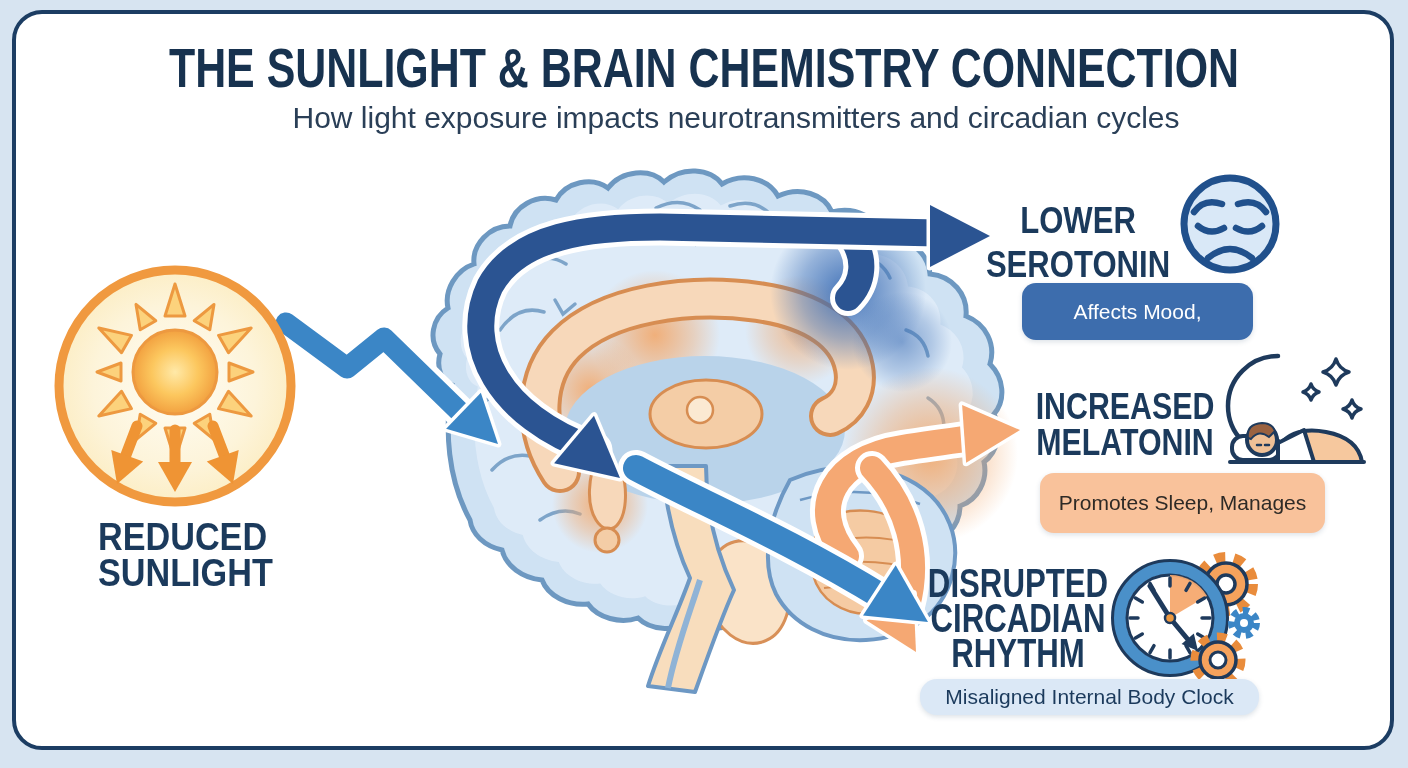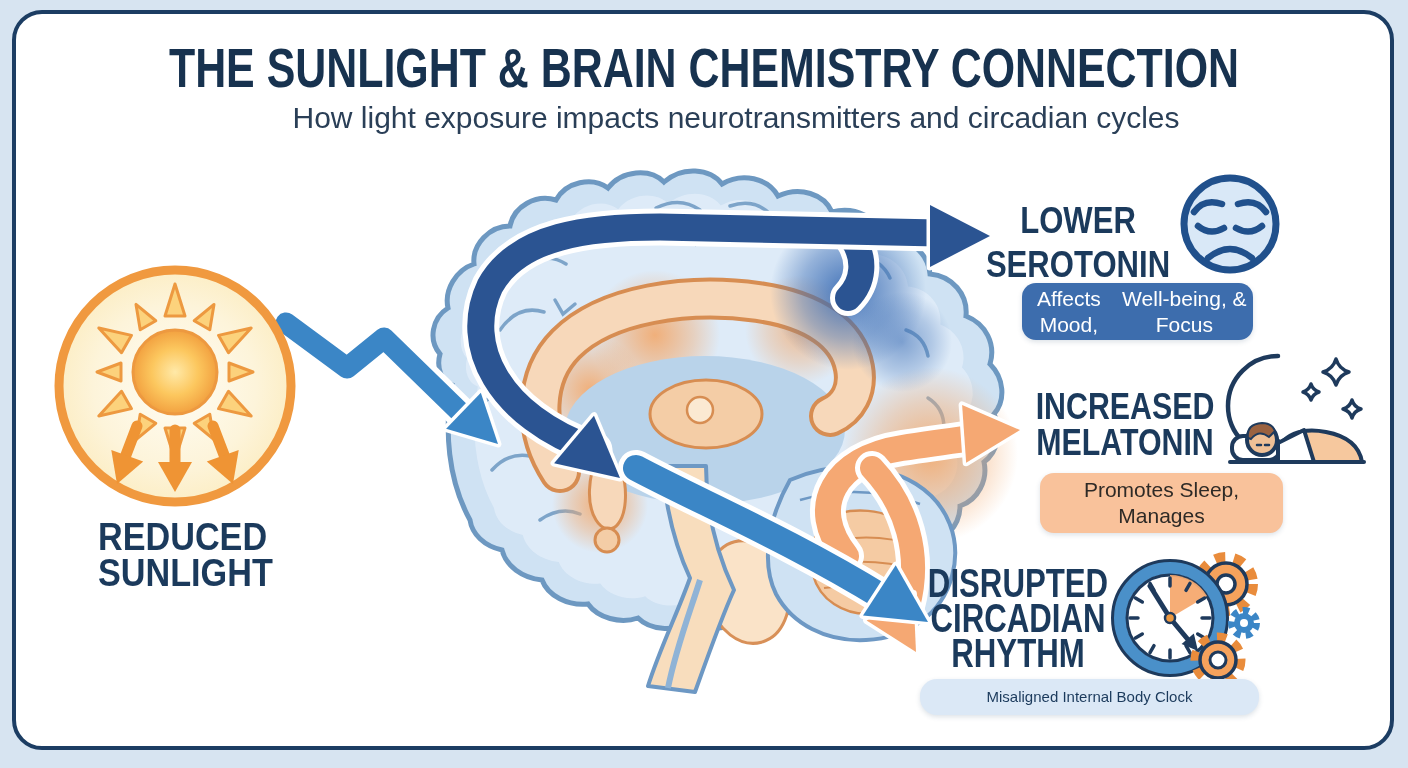--- a/index.html
+++ b/index.html
@@ -20,23 +20,23 @@
   .subtitle{left:0;top:101px;width:1408px;text-align:center;color:#2a3f57;font-size:30px;font-weight:400;white-space:nowrap;margin-left:32px;}
   .heading{color:var(--navy);font-weight:bold;text-align:center;white-space:nowrap;}
   .h-serotonin{left:958px;top:199px;width:240px;font-size:37px;line-height:44px;transform:scaleX(0.84);transform-origin:center;}
   .h-melatonin{left:1005px;top:389px;width:240px;font-size:37px;line-height:36px;transform:scaleX(0.82);transform-origin:center;}
   .h-circadian{left:898px;top:566px;width:240px;font-size:40px;line-height:35px;transform:scaleX(0.78);transform-origin:center;}
   .h-sunlight{left:98px;top:519px;width:260px;font-size:38px;line-height:36px;text-align:left;
               transform:scaleX(0.9);transform-origin:left center;color:var(--navy);font-weight:bold;white-space:nowrap;}
   .badge{display:flex;justify-content:center;align-items:center;text-align:center;
          border-radius:14px;box-shadow:0 2px 5px rgba(30,58,92,.15);line-height:26px;}
   .badge-serotonin{left:1022px;top:283px;width:231px;height:57px;background:var(--badgeblue);color:#ffffff;font-size:21px;}
-  .badge-melatonin{left:1040px;top:473px;width:243px;height:60px;background:var(--badgepeach);color:#2e2a26;font-size:21px;}
+  .badge-melatonin{left:1040px;top:473px;width:285px;height:60px;background:var(--badgepeach);color:#2e2a26;font-size:21px;}
   .badge-circadian{left:920px;top:679px;width:339px;height:36px;background:var(--badgelight);color:var(--navy);
-                   font-size:15px;border-radius:17px;text-align:center;}
+                   font-size:21px;border-radius:17px;text-align:center;}
 </style>
 </head>
 <body>
 
 <div class="canvas">
   <div class="card"></div>
 
   <svg class="diagram-svg" viewBox="0 0 1408 768">
     <defs>
       <radialGradient id="gSun">
@@ -285,21 +285,20 @@
     <div>REDUCED</div>
     <div>SUNLIGHT</div>
   </div>
 
   <div class="abs heading h-serotonin">
     <div>LOWER</div>
     <div>SEROTONIN</div>
   </div>
   <div class="abs badge badge-serotonin">
     <span>Affects Mood,</span>
-    <span>Well-being, &amp; Focus</span>
   </div>
 
   <div class="abs heading h-melatonin">
     <div>INCREASED</div>
     <div>MELATONIN</div>
   </div>
   <div class="abs badge badge-melatonin">
     <span>Promotes Sleep, Manages</span>
   </div>
 

